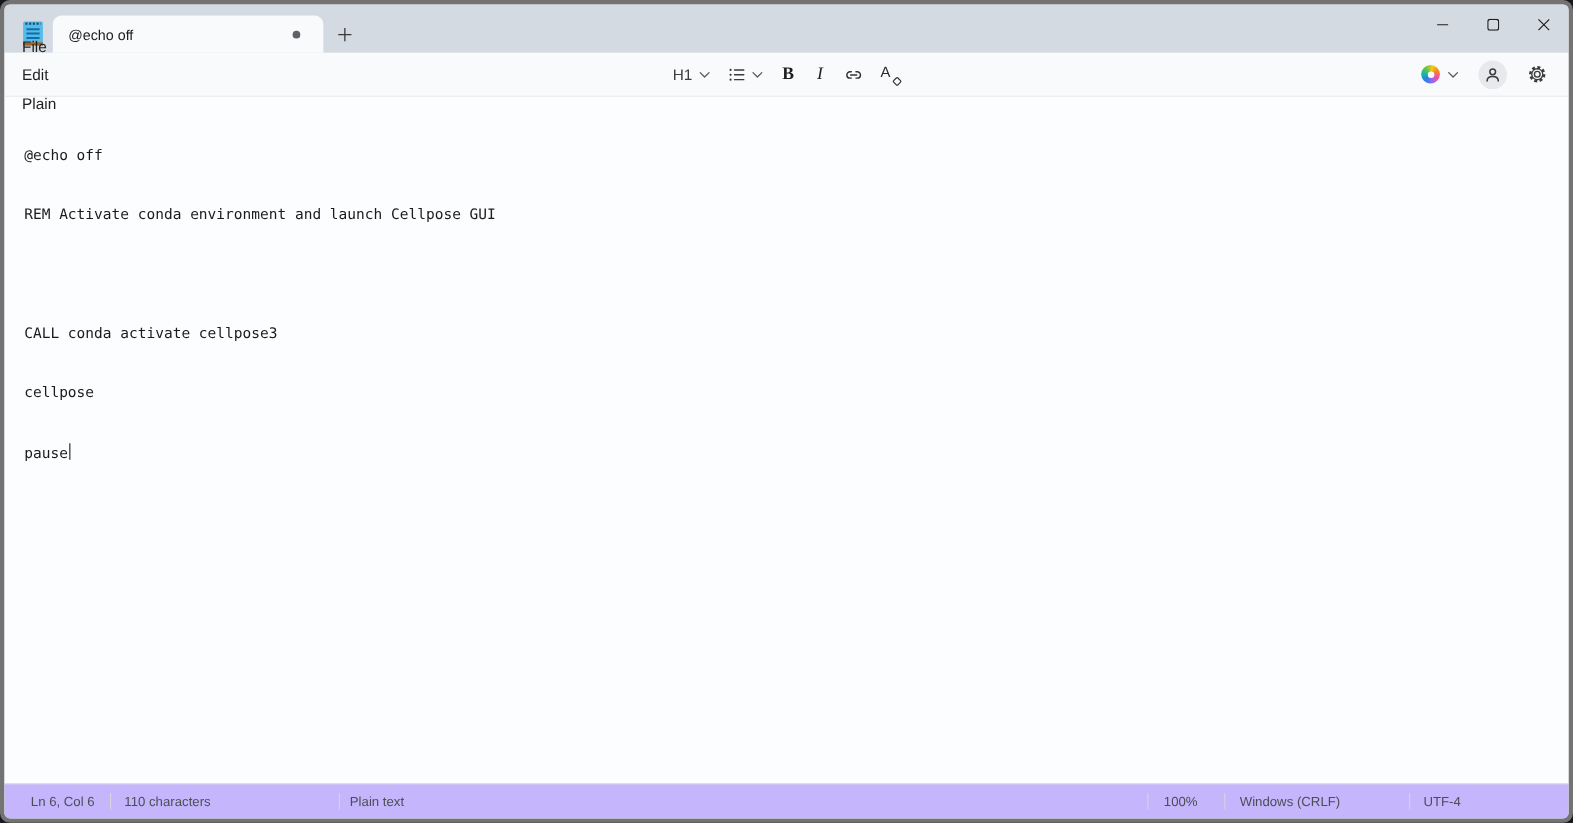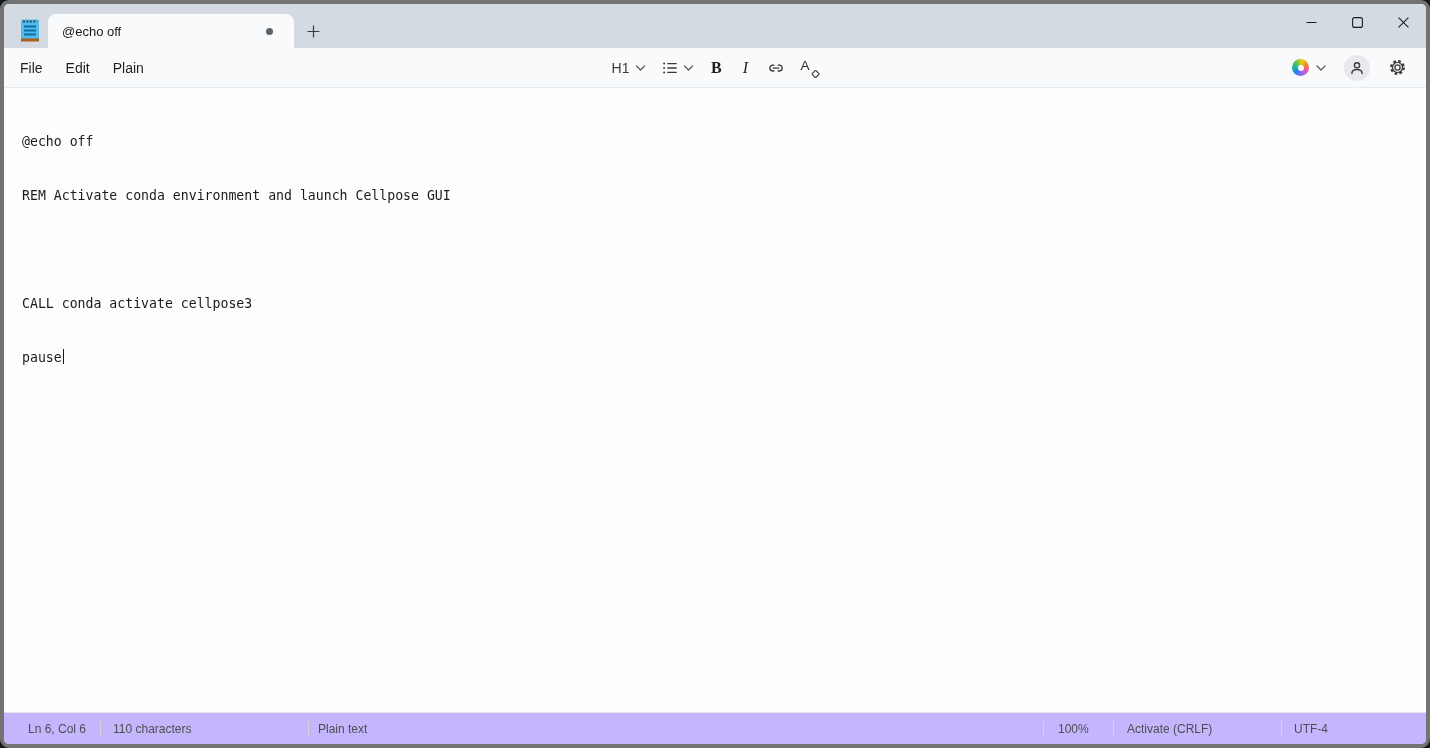--- a/index.html
+++ b/index.html
@@ -15,21 +15,21 @@
   .tab-label{padding-left:14px;font-size:13px;color:#1c1c1c;flex:1;white-space:nowrap;overflow:hidden;}
   .tab-dot{width:7px;height:7px;border-radius:50%;background:#5f6368;margin-right:21px;flex:none;}
   .newtab{position:absolute;left:295px;top:13px;width:28px;height:28px;border-radius:5px;
     display:flex;align-items:center;justify-content:center;}
   .wincontrols{position:absolute;right:0;top:0;display:flex;}
   .wc-btn{width:46px;height:36px;display:flex;align-items:center;justify-content:center;}
 
   
   .toolbar{height:39px;background:#f8fafb;border-bottom:1px solid #e7eaee;position:relative;
     display:flex;align-items:center;flex:none;}
-  .menus{display:flex;margin-left:6px;}
+  .menus{display:flex;margin-left:6px;flex-direction:column;}
   .menu-item{padding:5px 10px;margin-right:3px;font-size:14px;color:#1f1f1f;border-radius:5px;}
   .fmtgroup{position:absolute;left:50%;top:0;height:100%;transform:translateX(-50%);
     display:flex;align-items:center;gap:2px;}
   .fmt-btn{height:28px;border-radius:5px;display:flex;align-items:center;justify-content:center;
     padding:0 7px;gap:6px;}
   .h1-label{font-size:14px;color:#3c3c3c;}
   .bold-label{font-family:"Liberation Serif",serif;font-weight:700;font-size:16px;color:#1f1f1f;width:14px;text-align:center;}
   .italic-label{font-family:"Liberation Serif",serif;font-style:italic;font-weight:500;font-size:16px;color:#1f1f1f;width:12px;text-align:center;}
   .clrfmt{position:relative;width:18px;height:18px;}
   .clr-A{position:absolute;left:0;top:-1px;font-size:13.5px;color:#2b2b2b;}
@@ -189,31 +189,32 @@
         </svg>
       </div>
     </div>
   </div>
 
   <div class="editor">
     <div class="ed-line"><span>@echo off</span></div>
     <div class="ed-line"><span>REM Activate conda environment and launch Cellpose GUI</span></div>
     <div class="ed-line"><span></span></div>
     <div class="ed-line"><span>CALL conda activate cellpose3</span></div>
+    <div class="ed-line"><span>cellpose</span></div>
     <div class="ed-line"><span>pause</span><span class="caret"></span></div>
   </div>
 
   <div class="statusbar">
     <div class="sb-cell sb-c1">Ln 6, Col 6</div>
     <div class="sb-div"></div>
     <div class="sb-cell sb-c2">110 characters</div>
     <div class="sb-div"></div>
     <div class="sb-cell sb-c3">Plain text</div>
     <div class="sb-spacer"></div>
     <div class="sb-div"></div>
     <div class="sb-cell sb-r1">100%</div>
     <div class="sb-div"></div>
-    <div class="sb-cell sb-r2">Activate (CRLF)</div>
+    <div class="sb-cell sb-r2">Windows (CRLF)</div>
     <div class="sb-div"></div>
     <div class="sb-cell sb-r3">UTF-4</div>
   </div>
 
 </div>
 
 </body></html>

